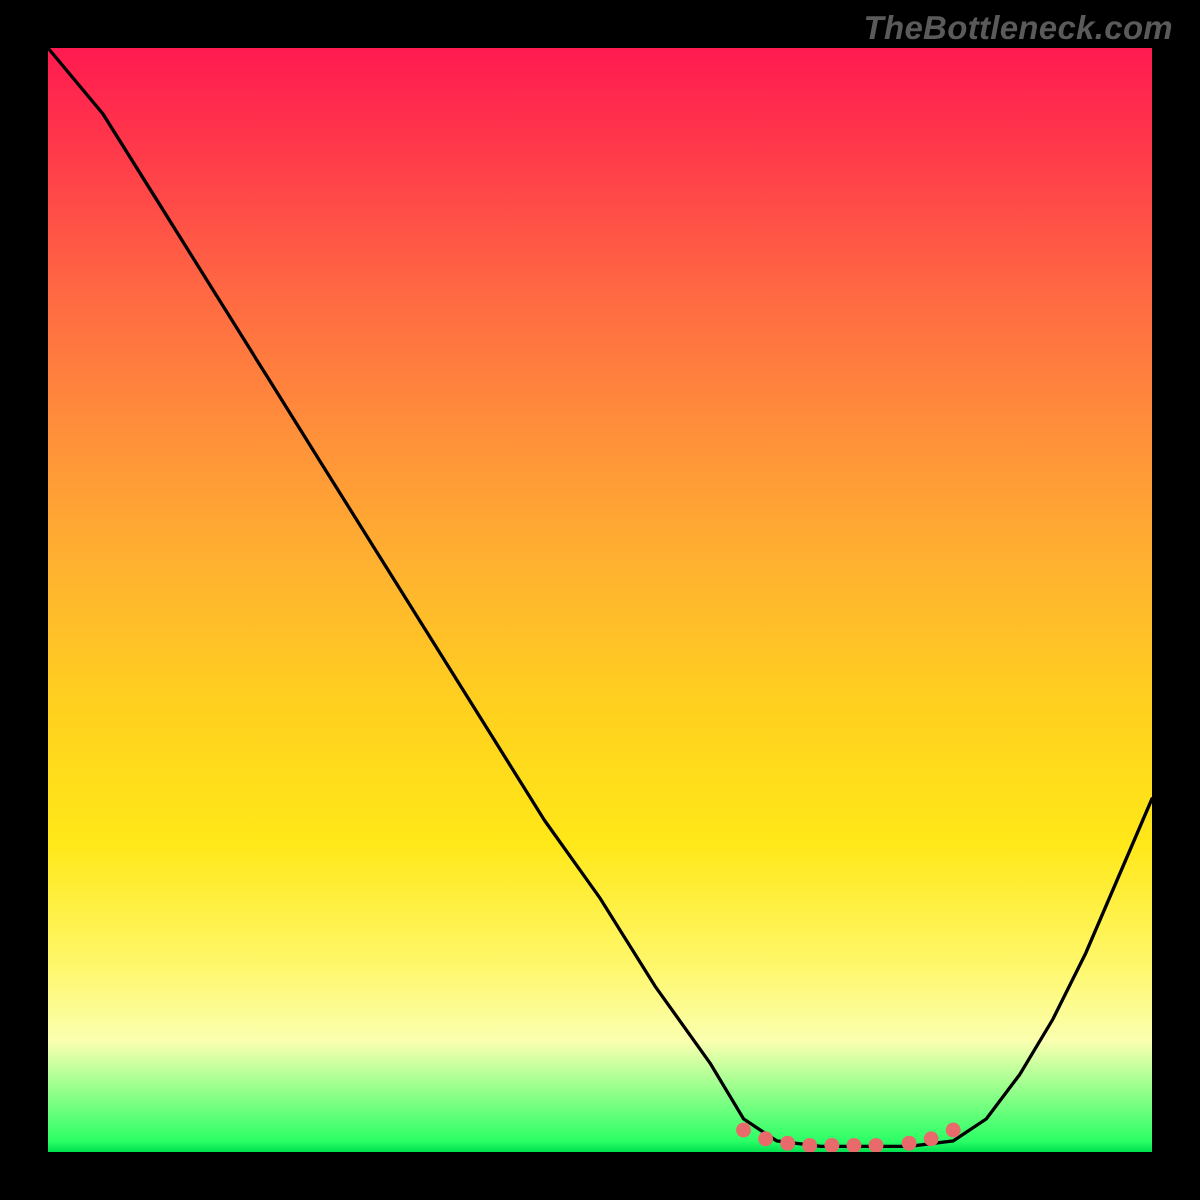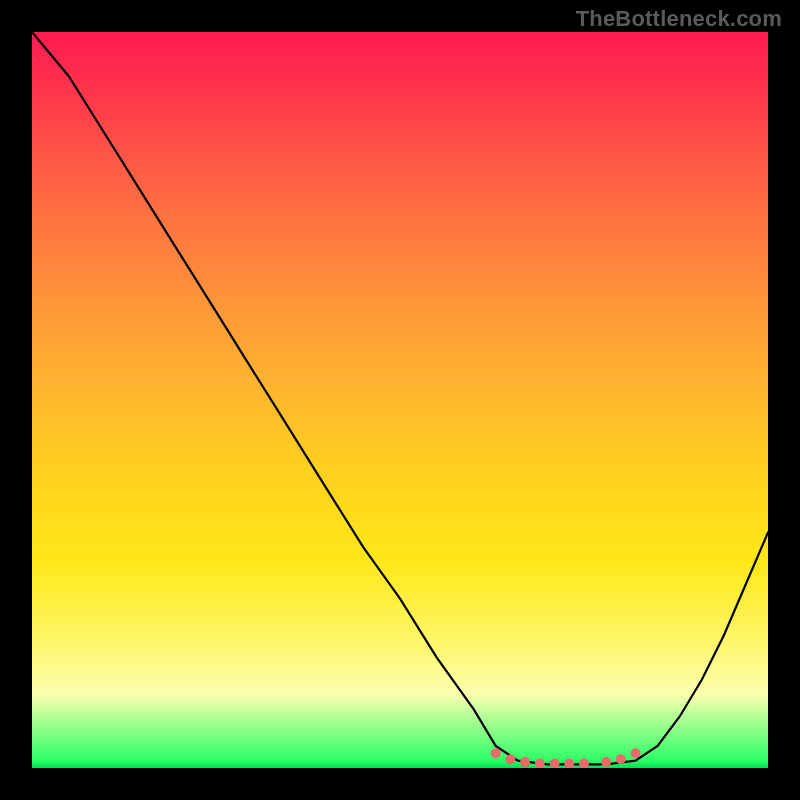--- a/index.html
+++ b/index.html
@@ -11,20 +11,21 @@
     overflow: hidden;
     font-family: Arial, Helvetica, sans-serif;
   }
   .frame {
     position: absolute;
     left: 0;
     top: 0;
     width: 800px;
     height: 800px;
     background: #000;
+    font-style: italic;
   }
   .plot-area {
     position: absolute;
     left: 32px;
     top: 32px;
     width: 736px;
     height: 736px;
     overflow: hidden;
   }
   .gradient {

